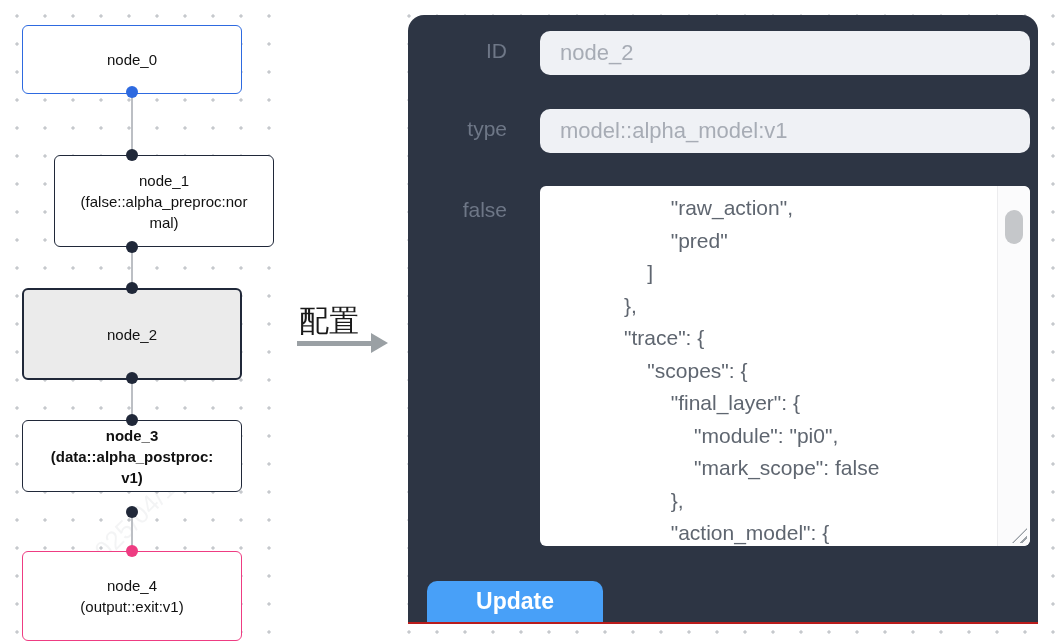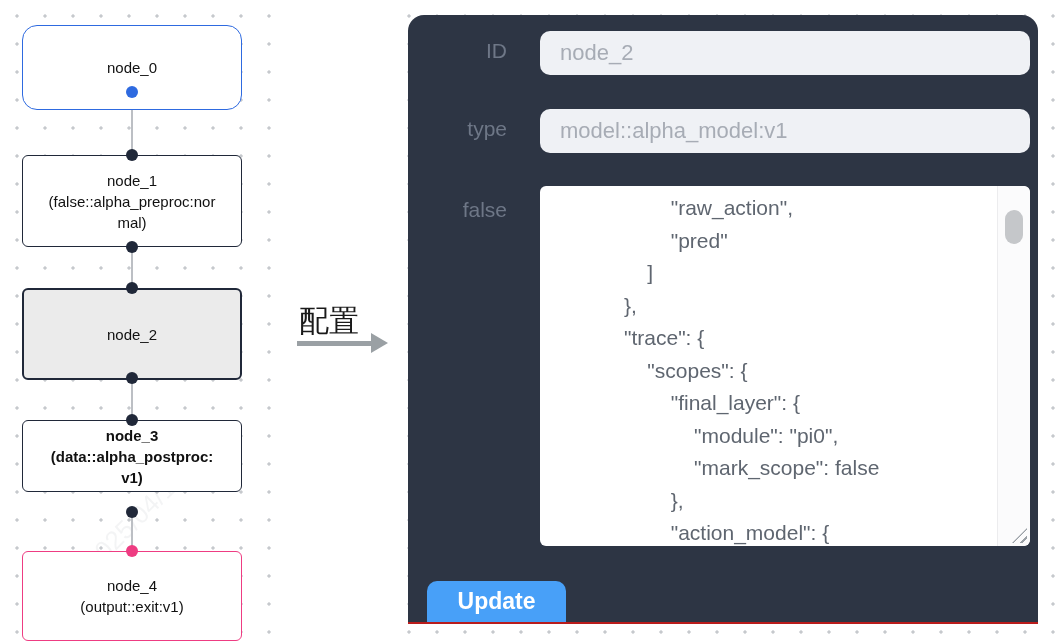--- a/index.html
+++ b/index.html
@@ -49,47 +49,47 @@
              border-radius:6px;overflow:hidden;}
   .configtext{position:absolute;left:0;top:6px;right:36px;padding-left:14px;white-space:pre;
               font-size:21px;line-height:32.5px;color:var(--json_text);}
   .scrolltrack{position:absolute;right:0;top:0;bottom:0;width:32px;background:#fbfbfc;
                border-left:1px solid #ececee;border-radius:0 6px 6px 0;}
   .scrollthumb{position:absolute;right:7px;top:24px;width:18px;height:34px;border-radius:9px;background:#c5c7ca;}
   .resizegrip{position:absolute;right:3px;bottom:3px;width:15px;height:15px;
               background:repeating-linear-gradient(135deg,transparent 0 4px,#9aa0a6 4px 6px);
               clip-path:polygon(100% 0,100% 100%,0 100%);}
 
-  .updatebtn{position:absolute;left:19px;top:566px;width:139px;height:41px;background:var(--button_blue);
+  .updatebtn{position:absolute;left:19px;top:566px;width:176px;height:41px;background:var(--button_blue);
              border:none;border-radius:10px 10px 0 0;color:#fff;font-size:23px;font-weight:600;
              font-family:"Liberation Sans",sans-serif;cursor:pointer;}
 </style>
 </head>
 <body>
 
 <div id="stage">
 
   <div class="grid grid-left"></div>
   <div class="grid grid-right"></div>
 
   <div class="wm" style="left:60px;top:480px;">2025/04/11 11:45</div>
   <div class="wm" style="left:480px;top:380px;">2025/04/11 11:45</div>
   <div class="wm" style="left:820px;top:220px;">2025/04/11 11:45</div>
 
   <div class="edge" style="top:92px;height:63px;"></div>
   <div class="edge" style="top:247px;height:41px;"></div>
   <div class="edge" style="top:378px;height:42px;"></div>
   <div class="edge" style="top:512px;height:39px;"></div>
 
-  <div class="node n-input" style="top:25px;height:85px;border-radius:15px;">
+  <div class="node n-input" style="top:25px;height:69px;">
     <div class="txt">
       <div>node_0</div>
     </div>
   </div>
-  <div class="node" style="top:155px;height:92px;">
+  <div class="node" style="top:155px;height:92px;margin-left:32px;">
     <div class="txt">
       <div>node_1</div>
       <div>(false::alpha_preproc:normal)</div>
     </div>
   </div>
   <div class="node n-selected" style="top:288px;height:92px;">
     <div class="txt">
       <div>node_2</div>
     </div>
   </div>

